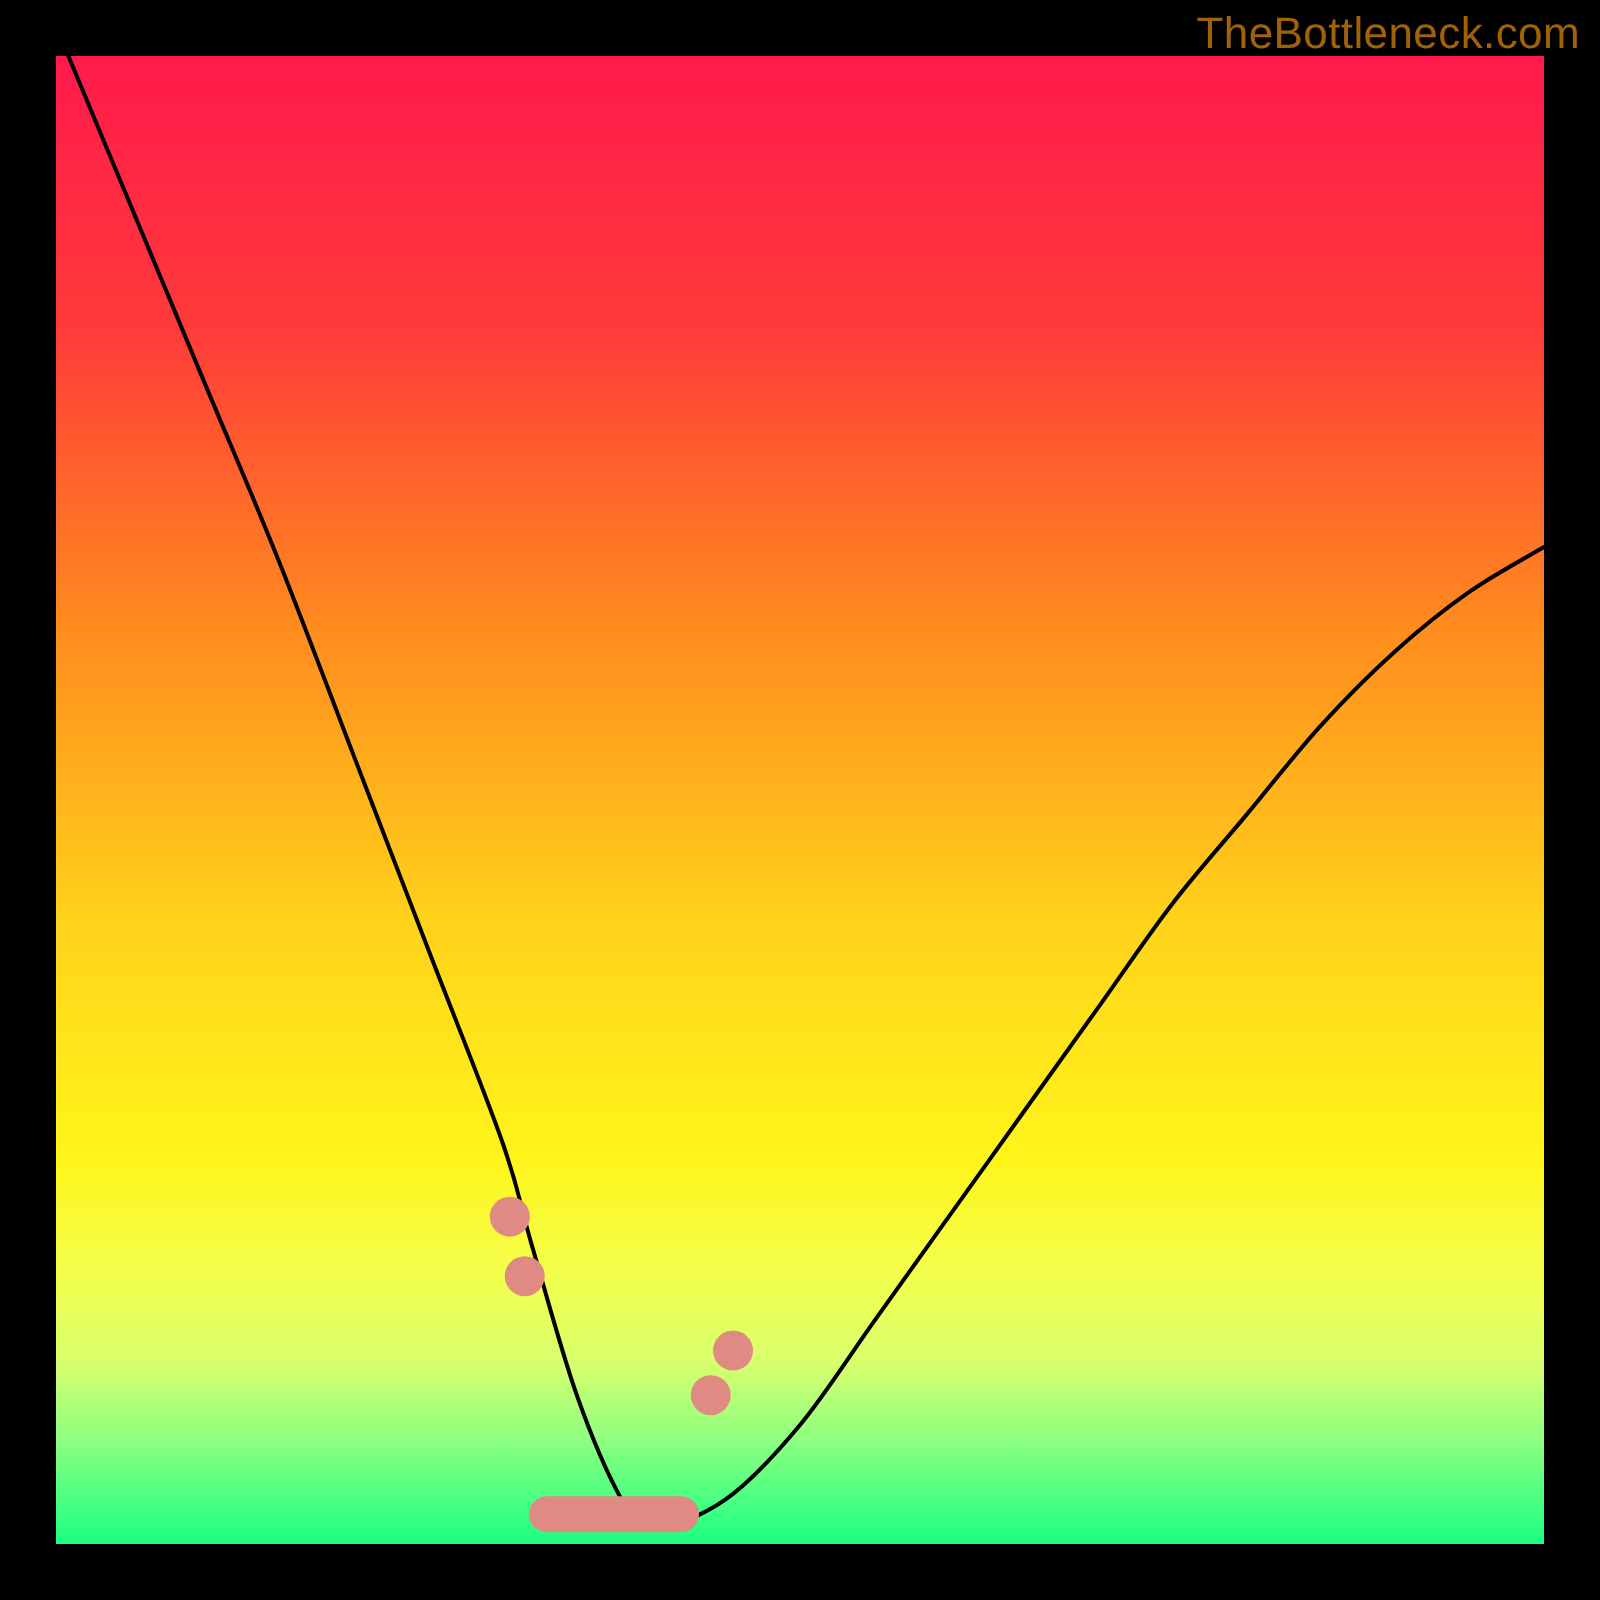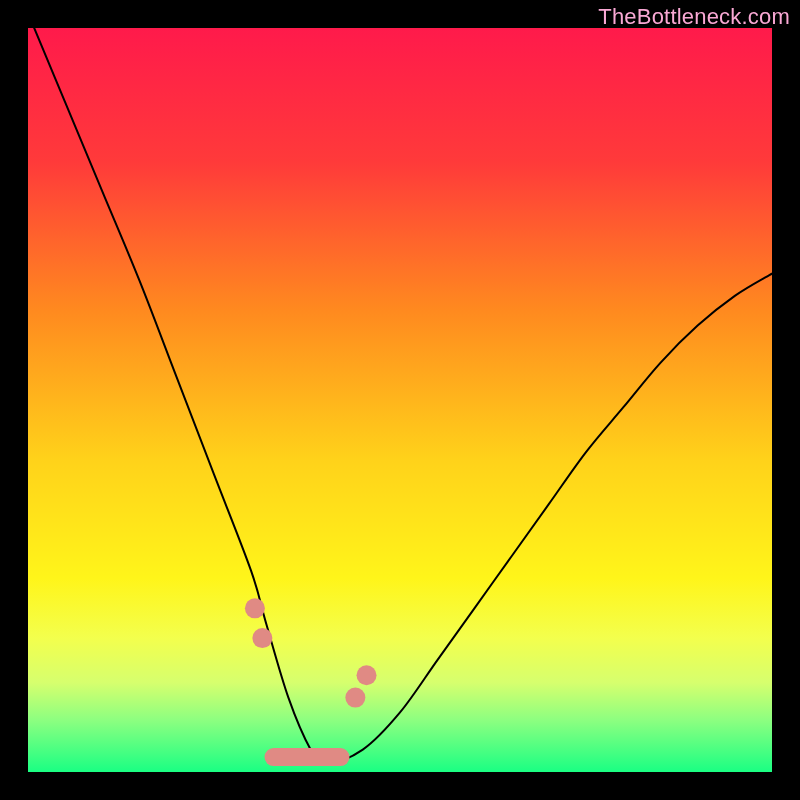--- a/index.html
+++ b/index.html
@@ -24,21 +24,21 @@
     top: 28px;
     left: 28px;
     width: 744px;
     height: 744px;
     
   }
   .watermark {
     position: absolute;
     top: 4px;
     right: 10px;
-    color: #f9a8d4;
+    color: #a16207;
     font-size: 22px;
     font-weight: 500;
     letter-spacing: 0.2px;
     font-family: Arial, Helvetica, sans-serif;
   }
   svg.curves {
     position: absolute;
     top: 0;
     left: 0;
     width: 744px;

